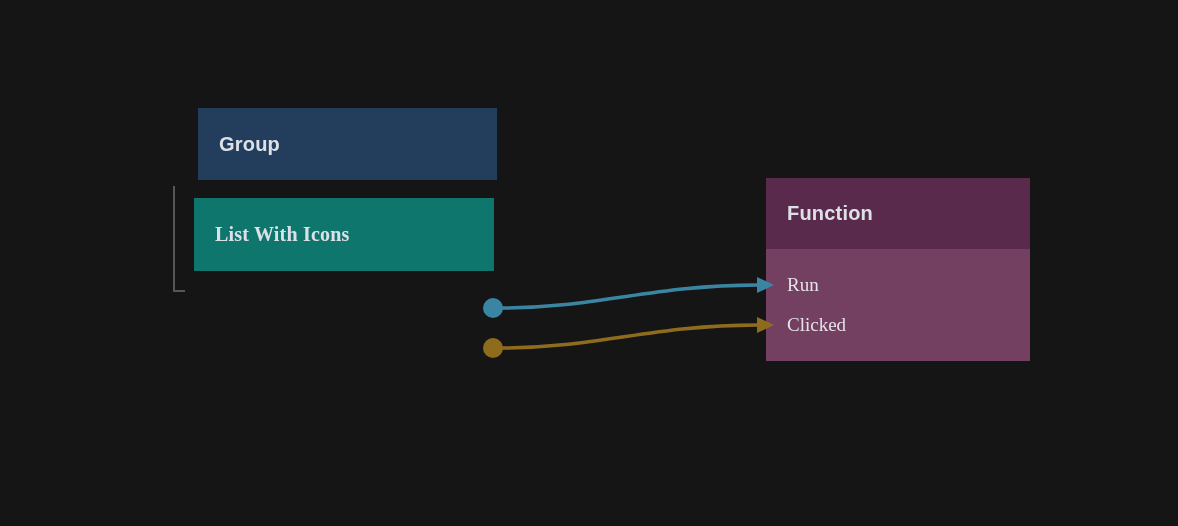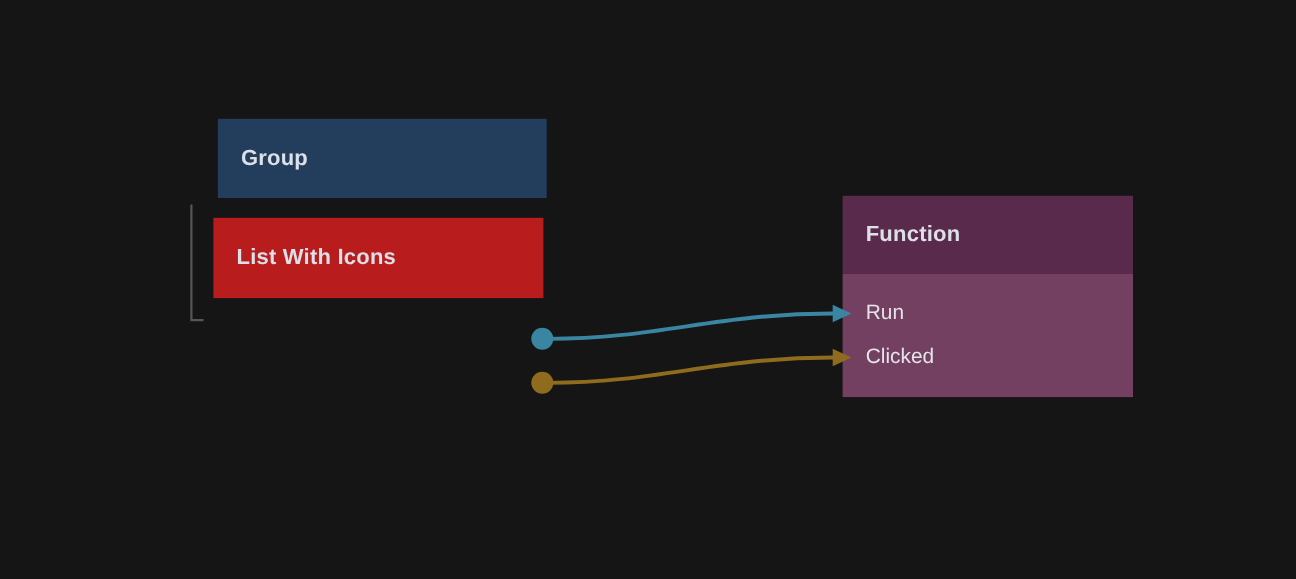--- a/index.html
+++ b/index.html
@@ -39,20 +39,21 @@
     padding-right: 20px;
   }
   .port-row.in {
     justify-content: flex-start;
     padding-left: 21px;
   }
   .port-label {
     font-size: 19px;
     font-weight: 400;
     color: #e4e3e8;
+    font-family: Liberation Serif, serif;
   }
   
   #node-group { left: 154px; top: 108px; width: 299px; height: 72px; margin-left: 44px; }
   #node-group .node-header { height: 72px; }
   #node-list { left: 194px; top: 198px; width: 300px; height: 185px; }
   #node-list .node-header { height: 73px; }
   #node-list .node-body { height: 112px; padding-top: 17px; }
   #node-function { left: 766px; top: 178px; width: 264px; height: 183px; }
   #node-function .node-header { height: 71px; }
   #node-function .node-body { height: 112px; padding-top: 16px; }
@@ -69,21 +70,21 @@
 
 <div class="canvas" style="background: rgb(21, 21, 21);">
 
   <div class="node" id="node-group">
     <div class="node-header" style="background: rgb(35, 62, 92);">
       <span class="node-title">Group</span>
     </div>
   </div>
 
   <div class="node" id="node-list">
-    <div class="node-header" style="background: #b91c1c;">
+    <div class="node-header" style="background: #0f766e; font-family: Liberation Serif, serif;">
       <span class="node-title">List With Icons</span>
     </div>
   </div>
 
   <div class="node" id="node-function">
     <div class="node-header" style="background: rgb(89, 42, 75);">
       <span class="node-title">Function</span>
     </div>
     <div class="node-body" style="background: rgb(116, 64, 98);">
       <div class="port-row in">

